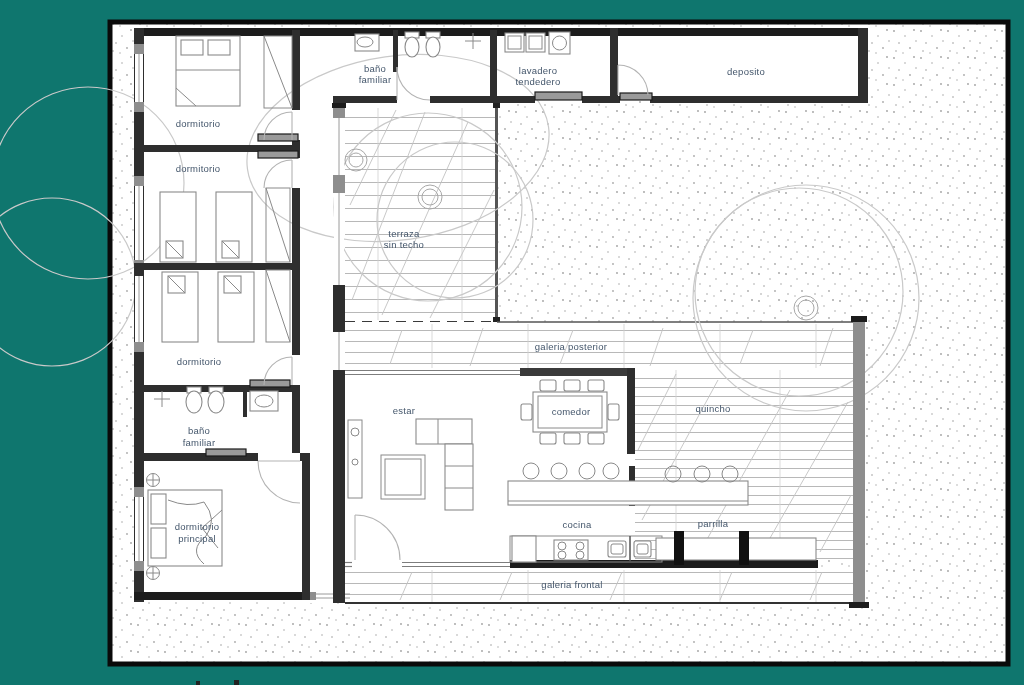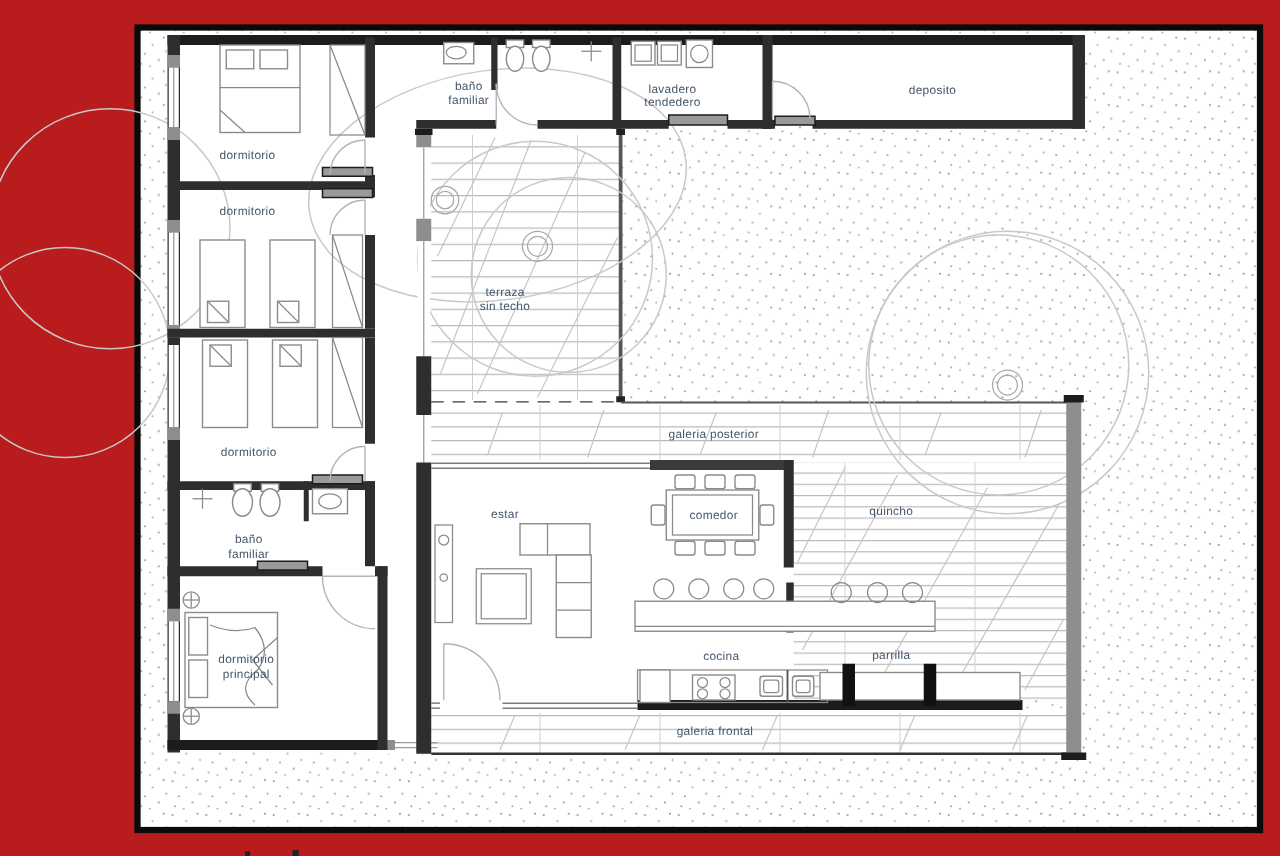--- a/index.html
+++ b/index.html
@@ -1,16 +1,16 @@
 <!DOCTYPE html>
 <html><head>
 <meta charset="utf-8">
 <style>
   html,body{margin:0;padding:0;background:#ffffff;}
-  .stage{position:relative;width:1024px;height:685px;background:#b91c1c;overflow:hidden;
+  .stage{position:relative;width:1024px;height:685px;background:#0f766e;overflow:hidden;
          font-family:"Liberation Sans",sans-serif;}
   svg{display:block}
   .wall{fill:#2e2e2e}
   .walld{fill:#1c1c1c}
   .wallg{fill:#8e8e8e}
   .glz{stroke:#7d7d7d;stroke-width:1.2;fill:none}
   .winl{stroke:#9a9a9a;stroke-width:1;fill:none}
   .furn{stroke:#8a8a8a;stroke-width:1.1;fill:#ffffff}
   .furnl{stroke:#8a8a8a;stroke-width:1;fill:none}
   .arc{stroke:#b3b3b3;stroke-width:1.1;fill:none}

